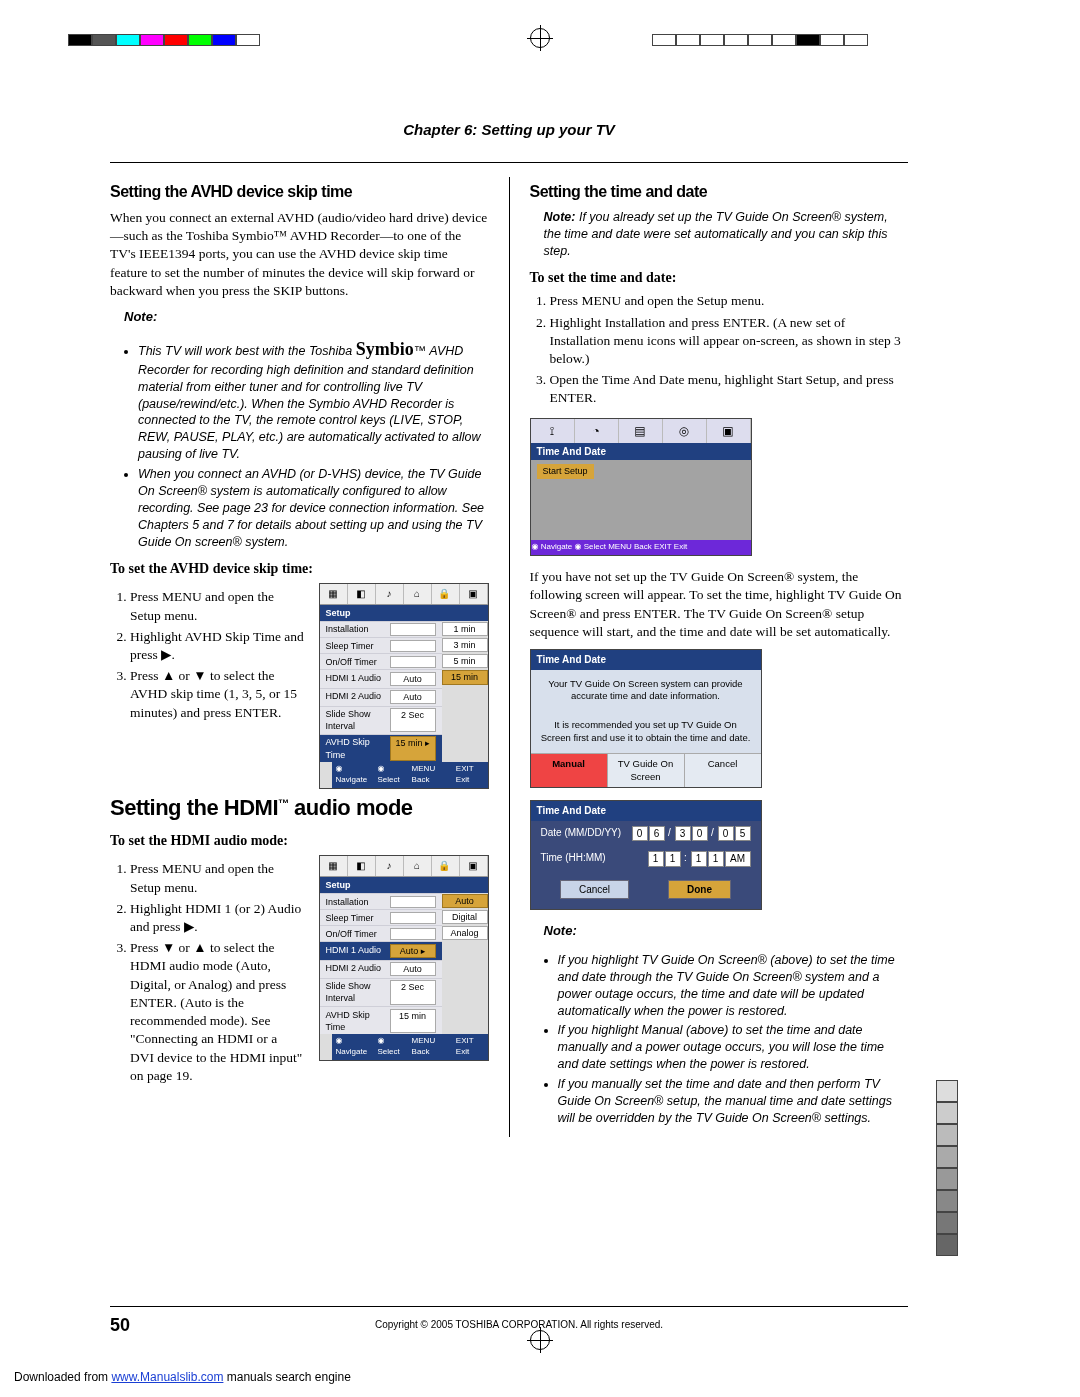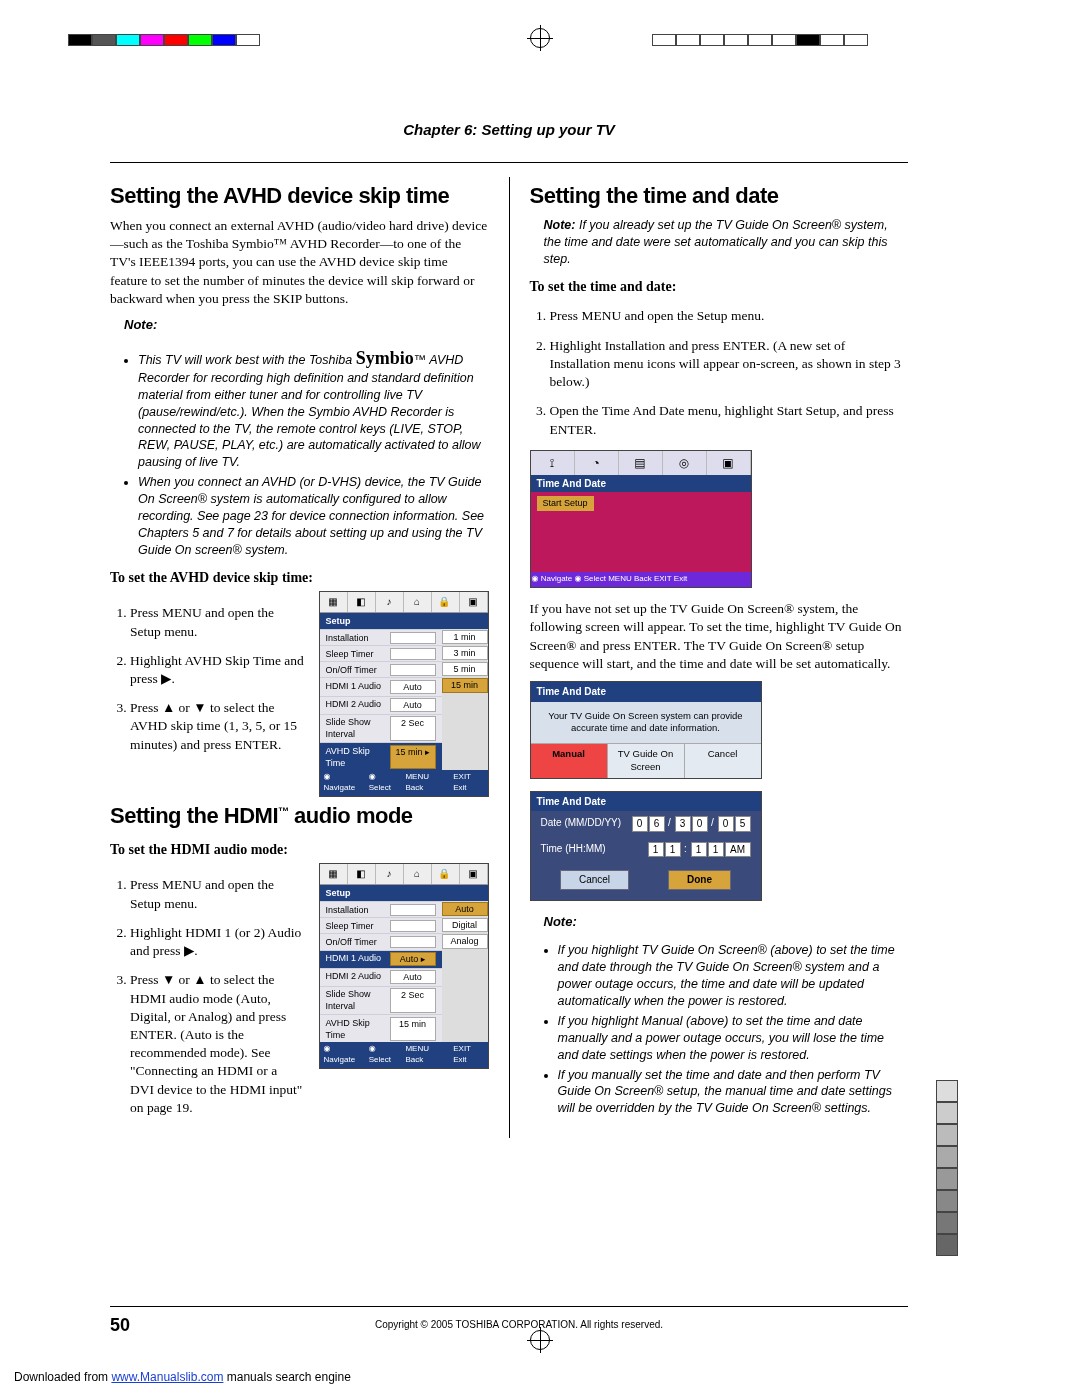--- a/index.html
+++ b/index.html
@@ -59,21 +59,21 @@
     gap: 20px;
   }
   .col {
     flex: 1 1 0;
     width: 50%;
   }
   .col-sep { width:1px; background:#000; }
   h2.section {
     font-family: Arial, Helvetica, sans-serif;
     font-weight: bold;
-    font-size: 22px;
+    font-size: 16px;
     margin: 4px 0 6px 0;
     letter-spacing: -0.5px;
   }
   h2.section-sm { font-size:22px; }
   .tm-sup { font-size:11px; vertical-align: super; }
   p { margin: 6px 0; }
   .note-head {
     font-family: Arial, Helvetica, sans-serif;
     font-weight: bold;
     font-style: italic;
@@ -90,21 +90,21 @@
   ul.note-list li { margin: 3px 0; }
   .bold-lead {
     font-weight: bold;
     font-size: 14px;
     margin: 10px 0 4px 0;
   }
   ol.steps {
     margin: 2px 0 10px 20px;
     padding: 0;
   }
-  ol.steps li { margin: 11px 0; }
+  ol.steps li { margin: 3px 0; }
   .step-row {
     display:flex; gap:10px; align-items:flex-start;
   }
   .step-row ol.steps { flex:1; margin-right:4px;}
   .menu-shot {
     border: 1px solid #444;
     background:#ddd;
     width: 170px;
     font-family: Arial, Helvetica, sans-serif;
     font-size: 9px;
@@ -126,21 +126,21 @@
     display:flex; justify-content:space-between; padding:1.5px 6px;
     border-top:1px solid #cfcfd8;
   }
   .menu-row.sel { background:#204080; color:#fff; }
   .menu-row .val {
     background:#fff; color:#000; padding:0 4px; border:1px solid #aaa;
     min-width:36px; text-align:center;
   }
   .menu-row.sel .val { background:#d6a43a; border-color:#a07820; color:#000;}
   .menu-foot {
-    background:#204080; color:#fff; padding:2px 4px; font-size:8px; display:flex; gap:8px; justify-content:center;
+    background:#204080; color:#fff; padding:2px 4px; font-size:8px; display:flex; gap:8px; justify-content:center;margin-left:12px;
   }
   .dual-col-menu { display:flex; }
   .dual-col-menu .left-list { flex:1; }
   .dual-col-menu .right-list { width:46px; display:flex; flex-direction:column;}
   .right-list .opt {
     background:#fff; border:1px solid #aaa; text-align:center; margin:1px 0; padding:0 2px;
   }
   .right-list .opt.sel { background:#d6a43a; border-color:#a07820;}
   .note-box {
     font-family: Arial, Helvetica, sans-serif;
@@ -150,21 +150,21 @@
   }
   .note-box .nlabel { font-weight:bold; }
   .time-date-shot {
     border:1px solid #444; width: 220px; margin: 8px 0 12px 0;
     font-family: Arial, Helvetica, sans-serif; font-size:9px;
   }
   .td-tabs { display:flex; background:#dde; }
   .td-tabs span { flex:1; text-align:center; padding:4px 0; border-right:1px solid #bbb; font-size:12px;}
   .td-title { background:#204080; color:#fff; padding:2px 6px; font-weight:bold; font-size:10px;}
   .td-sub { background:#d6a43a; color:#000; display:inline-block; padding:1px 6px; margin:4px 6px; font-size:9px;}
-  .td-body { background:#be185d; height:80px; }
+  .td-body { background:#a3a3a3; height:80px; }
   .td-foot { background:#6d28d9; color:#fff; padding:2px 1px; font-size:8px; text-align:left;}
 
   .td-dialog {
     border:1px solid #444; width:230px; font-family:Arial,Helvetica,sans-serif; font-size:9.5px;
     margin: 8px 0 12px 0; background:#d8e0ec;
   }
   .td-dialog .hdr { background:#204080; color:#fff; padding:3px 6px; font-weight:bold; font-size:10px;}
   .td-dialog .msg { padding:8px 10px; text-align:center; }
   .td-dialog .btns { display:flex; border-top:1px solid #aaa;}
   .td-dialog .btns > div {
@@ -428,20 +428,21 @@
             <span class="td-sub">Start Setup</span>
           </div>
           <div class="td-foot">◉ Navigate  ◉ Select  MENU Back  EXIT Exit</div>
         </div>
 
         <p>If you have not set up the TV Guide On Screen® system, the following screen will appear. To set the time, highlight TV Guide On Screen® and press ENTER. The TV Guide On Screen® setup sequence will start, and the time and date will be set automatically.</p>
 
         <div class="td-dialog">
           <div class="hdr">Time And Date</div>
           <div class="msg">Your TV Guide On Screen system can provide accurate time and date information.</div>
+          <div class="msg">It is recommended you set up TV Guide On Screen first and use it to obtain the time and date.</div>
           <div class="btns">
             <div class="sel">Manual</div>
             <div>TV Guide On Screen</div>
             <div>Cancel</div>
           </div>
         </div>
 
 
         <div class="td-form">
           <div class="hdr">Time And Date</div>

